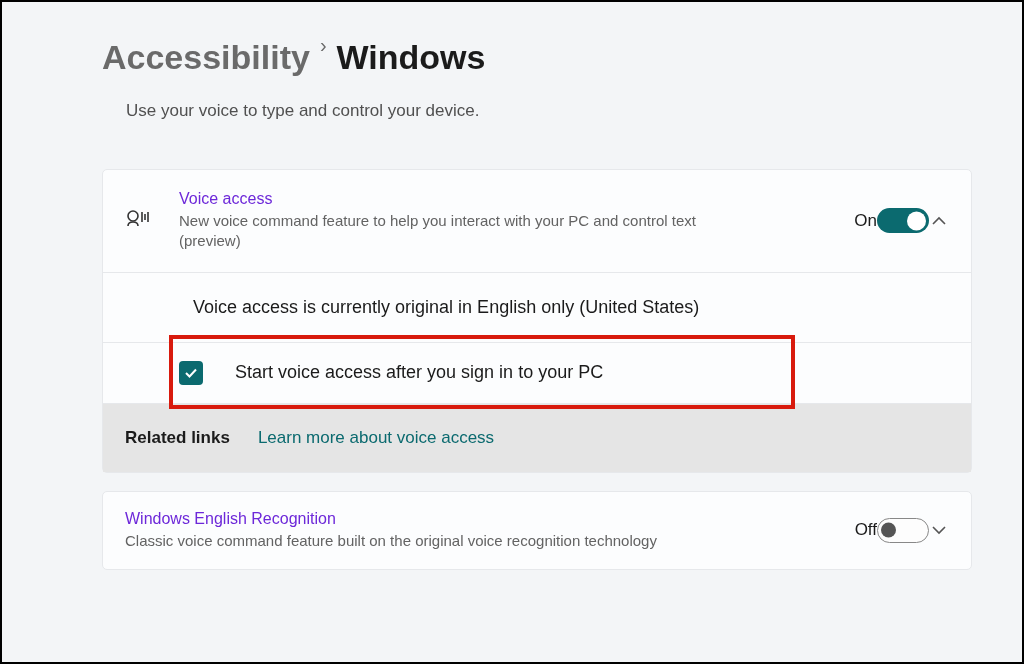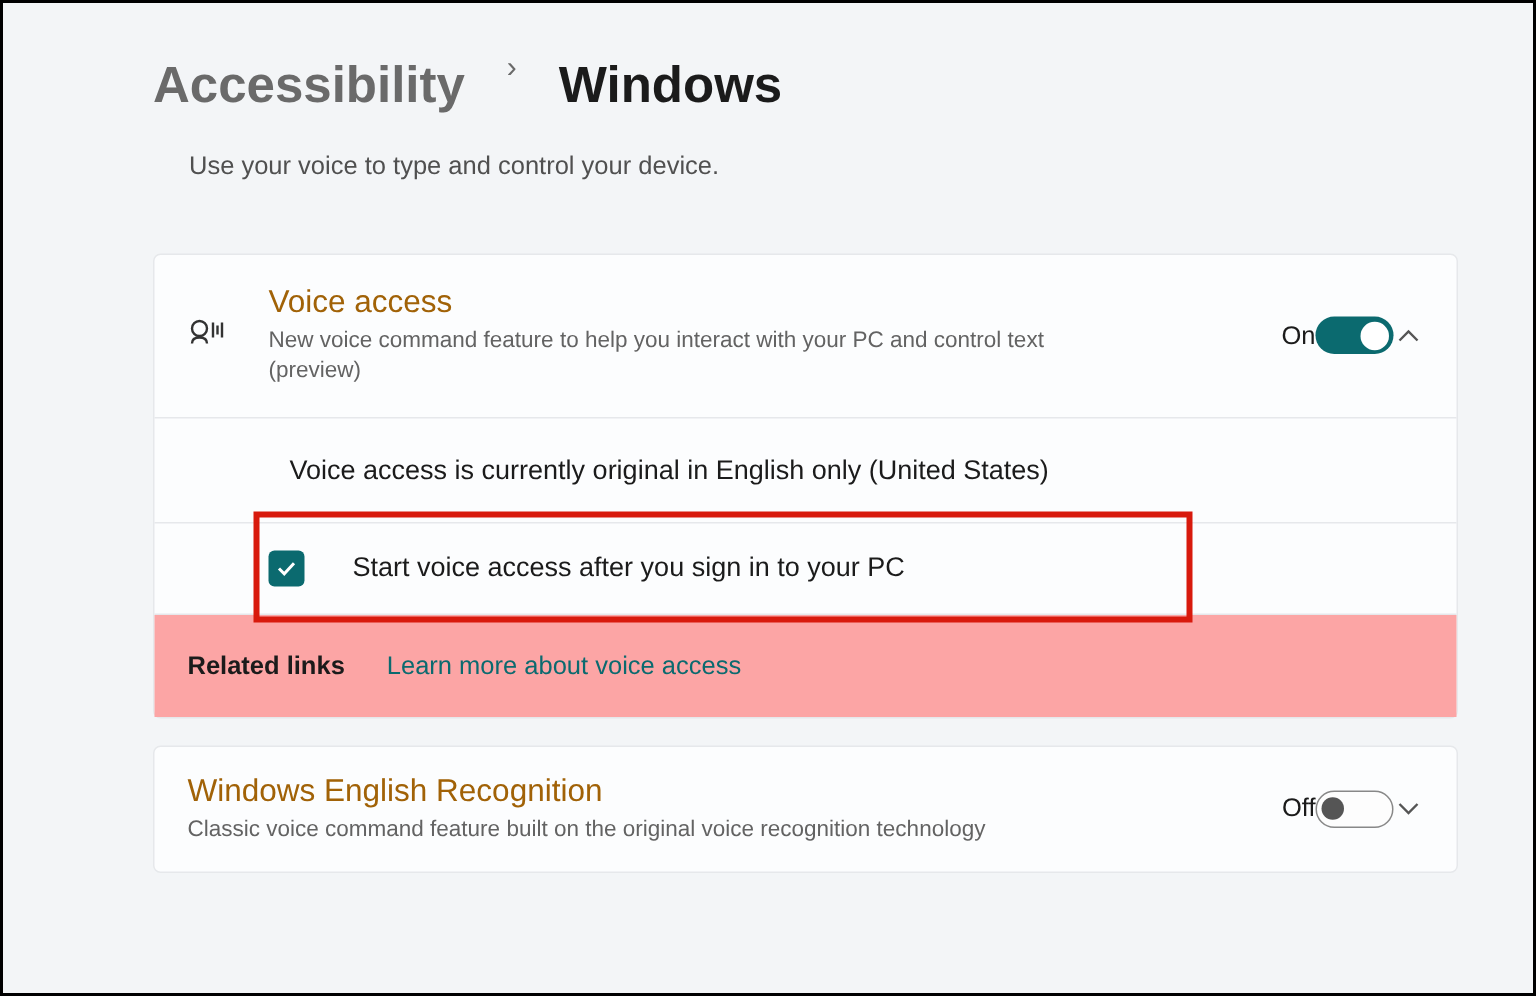--- a/index.html
+++ b/index.html
@@ -14,21 +14,21 @@
       height: 664px;
       border: 2px solid #000;
       overflow: hidden;
     }
     .container {
       padding: 36px 50px 0 100px;
     }
     .breadcrumb {
       display: flex;
       align-items: flex-start;
-      gap: 20px;
+      gap: 2px;
       margin-bottom: 24px;
     }
     .breadcrumb-parent {
       font-size: 34px;
       font-weight: 600;
       color: #6a6a6a;
     }
     .breadcrumb-sep {
       font-size: 20px;
       color: #6a6a6a;
@@ -65,23 +65,23 @@
     .row-icon {
       width: 54px;
       flex-shrink: 0;
       display: flex;
       align-items: center;
     }
     .row-content {
       flex: 1;
     }
     .row-title {
-      font-size: 21px;
+      font-size: 16px;
       font-weight: 400;
-      color: #a16207;
+      color: #6d28d9;
       margin-bottom: 3px;
     }
     .row-subtitle {
       font-size: 15px;
       color: #636363;
       line-height: 1.35;
       max-width: 570px;
     }
     .row-controls {
       display: flex;
@@ -167,21 +167,21 @@
       top: -8px;
       width: 626px;
       height: 74px;
       pointer-events: none;
     }
     .row-related {
       padding: 24px 22px;
       display: flex;
       align-items: flex-end;
       gap: 28px;
-      background: #fca5a5;
+      background: #e5e5e5;
     }
     .related-label {
       font-size: 17px;
       font-weight: 600;
       color: #1b1b1b;
     }
     .link {
       font-size: 17px;
       color: #0b6a6f;
       cursor: pointer;

